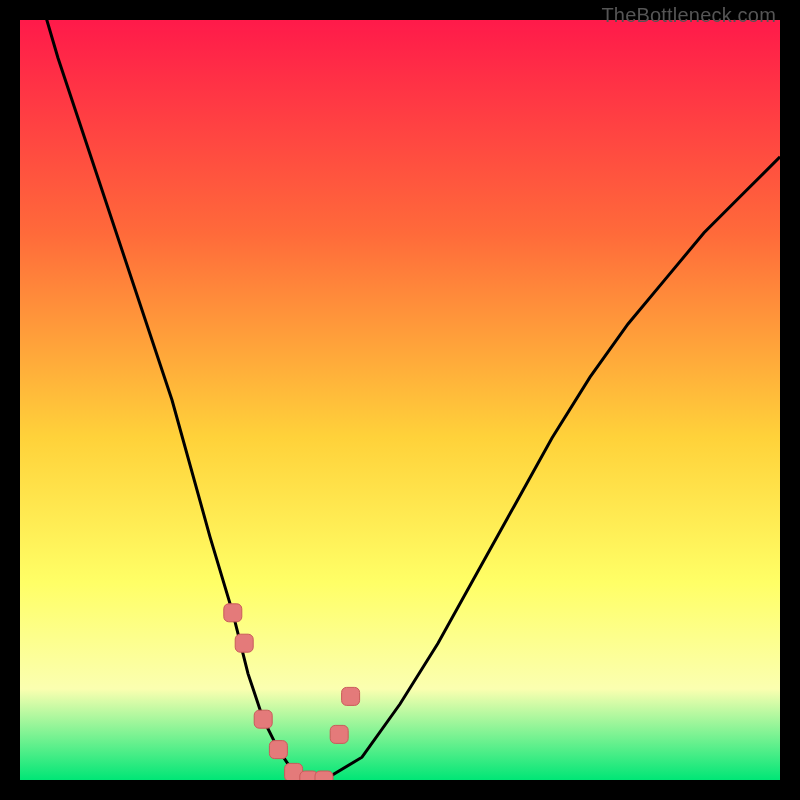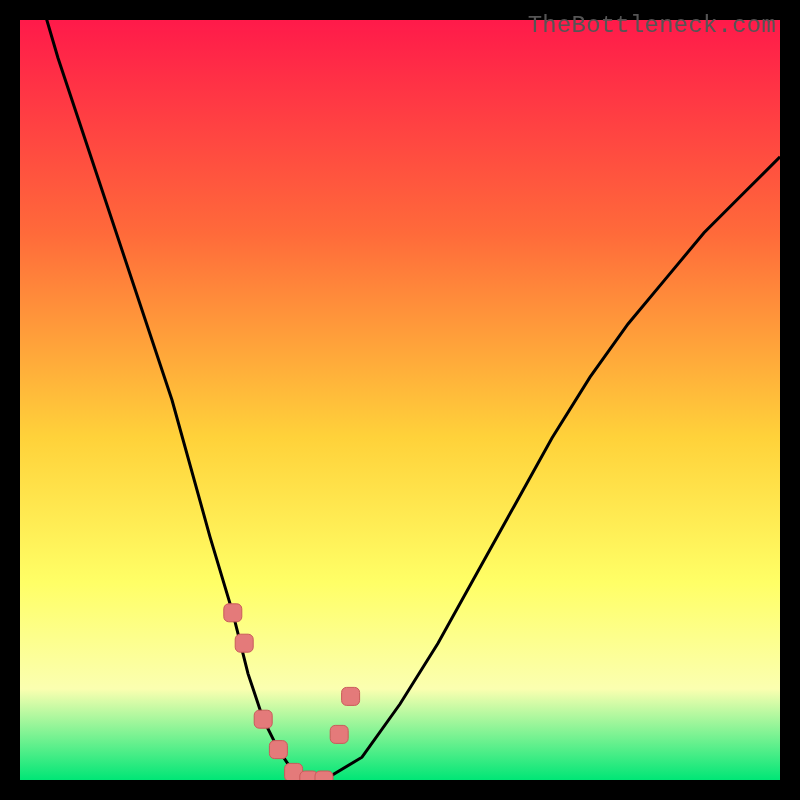--- a/index.html
+++ b/index.html
@@ -21,27 +21,26 @@
   }
   .gradient-bg {
     position: absolute;
     left: 0;
     top: 0;
     width: 100%;
     height: 100%;
   }
   .watermark {
     position: absolute;
-    top: 12px;
+    top: 4px;
     right: 24px;
     color: #555;
-    font-size: 24px;
+    font-size: 20px;
     font-weight: 500;
     letter-spacing: 0.2px;
-    font-family: Liberation Mono, monospace;
   }
   svg {
     position: absolute;
     left: 0;
     top: 0;
   }
 </style>
 </head>
 <body>
 

